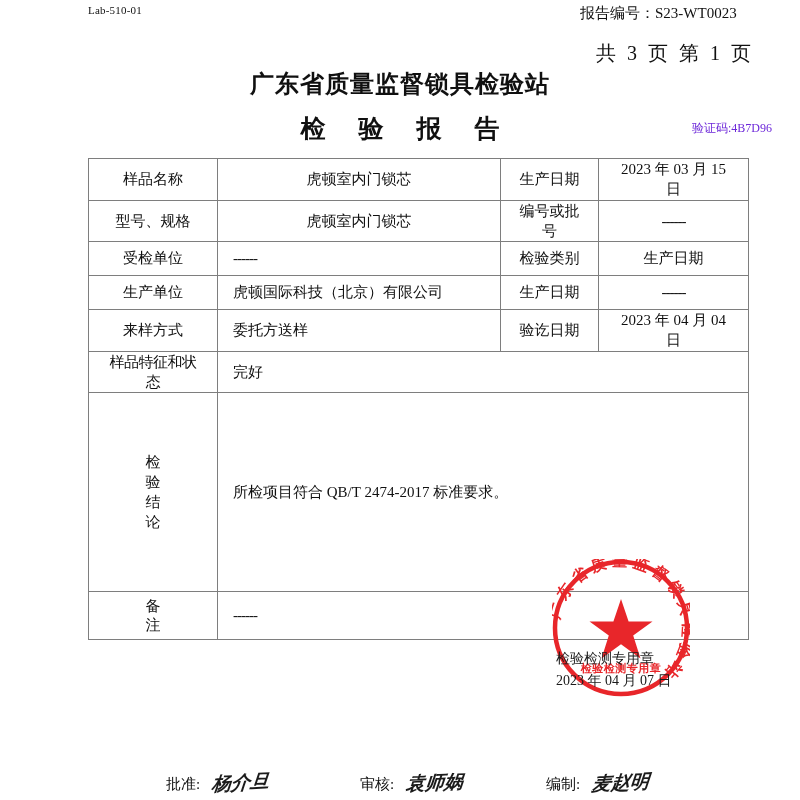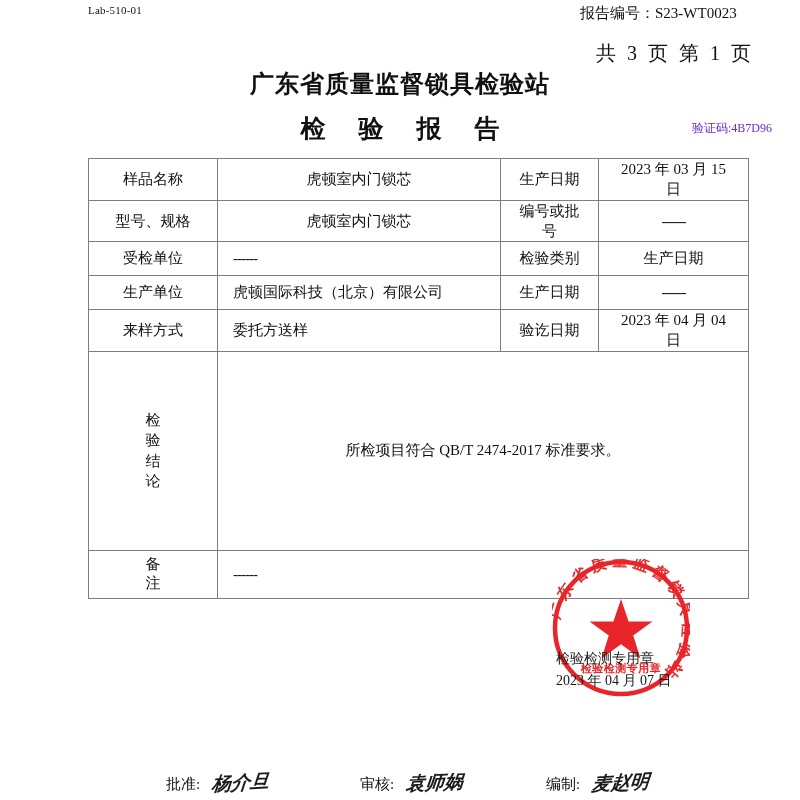--- a/index.html
+++ b/index.html
@@ -108,21 +108,20 @@
   }
   .vstack span { display: block; }
 
   .dash { letter-spacing: -1px; }
 
   .concl-text {
     padding-left: 60px;
     padding-top: 12px;
     vertical-align: top;
     font-size: 15px;
-    text-align: center;
   }
 
   
   .stamp {
     position: absolute;
     left: 552px;
     top: 559px;
     width: 138px;
     height: 138px;
     pointer-events: none;
@@ -204,20 +203,24 @@
       <td class="c-label">生产单位</td>
       <td class="c-left" colspan="3">虎顿国际科技（北京）有限公司</td>
       <td class="c-label">生产日期</td>
       <td class="c-center dash">------</td>
     </tr>
     <tr class="r34">
       <td class="c-label">来样方式</td>
       <td class="c-left" colspan="3">委托方送样</td>
       <td class="c-label">验讫日期</td>
       <td class="c-center">2023 年 04 月 04 日</td>
+    </tr>
+    <tr class="r34">
+      <td class="tight-label">样品特征和状态</td>
+      <td class="c-left" colspan="5">完好</td>
     </tr>
     <tr style="height:199px">
       <td class="vstack">
         <span>检</span>
         <span>验</span>
         <span>结</span>
         <span>论</span>
       </td>
       <td class="concl-text" colspan="5">所检项目符合 QB/T 2474-2017 标准要求。</td>
     </tr>

